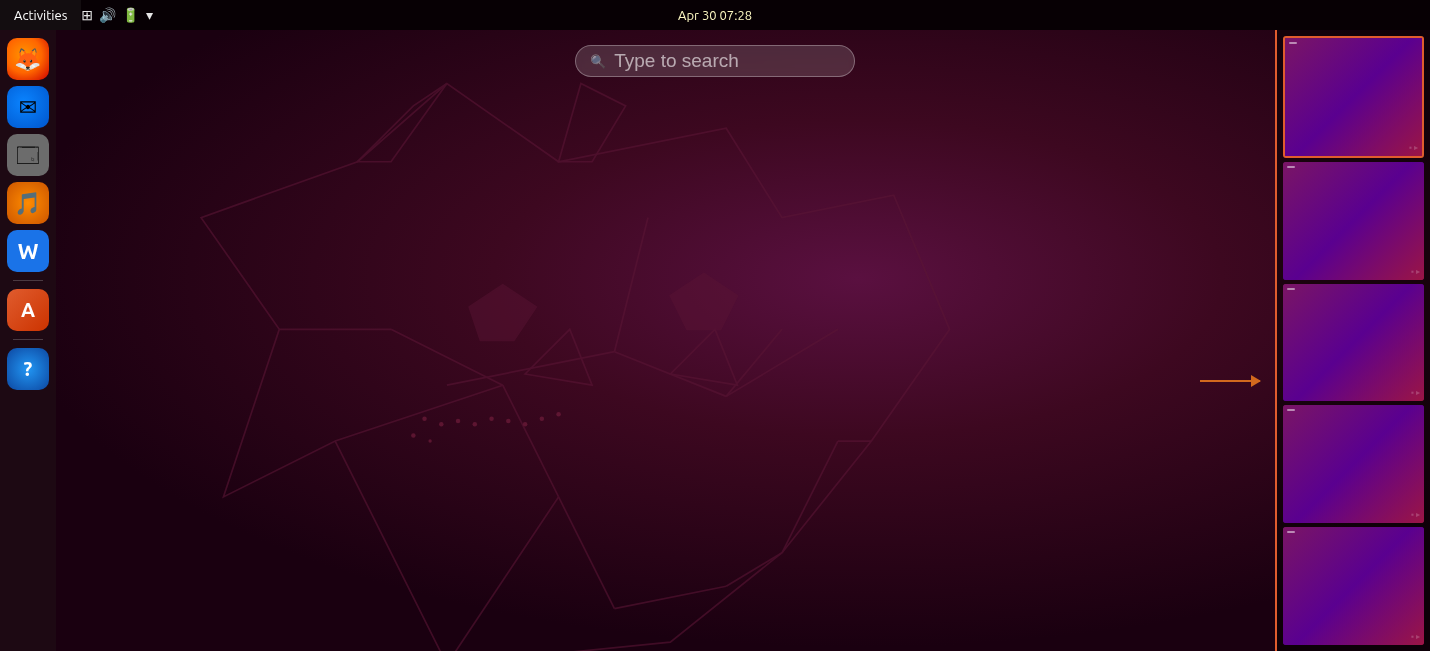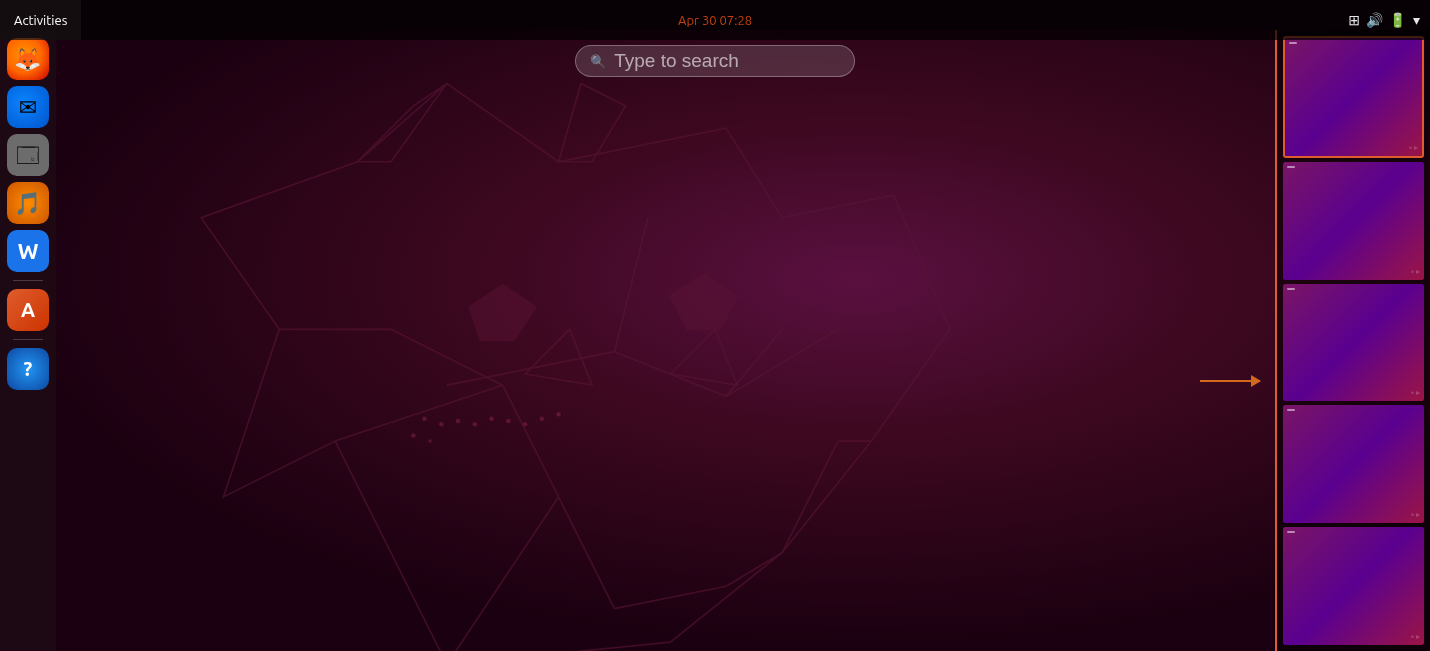--- a/index.html
+++ b/index.html
@@ -10,41 +10,40 @@
       overflow: hidden;
       font-family: Ubuntu, 'Segoe UI', sans-serif;
       background: #1a0010;
       position: relative;
     }
 
     
     #topbar {
       position: absolute;
       top: 0; left: 0; right: 0;
-      height: 40px;
+      height: 30px;
       background: rgba(0,0,0,0.7);
       display: flex;
       align-items: center;
-      justify-content: space-between;
       z-index: 100;
     }
 
     #activities-btn {
       color: #fff;
       font-size: 13px;
       padding: 0 14px;
       height: 100%;
       display: flex;
       align-items: center;
       cursor: pointer;
       background: rgba(255,255,255,0.05);
     }
 
     #clock {
-      color: #c2410c;
+      color: #fef9c3;
       font-size: 13px;
       position: absolute;
       left: 50%;
       transform: translateX(-50%);
     }
 
     #system-tray {
       display: flex;
       align-items: center;
       gap: 6px;

